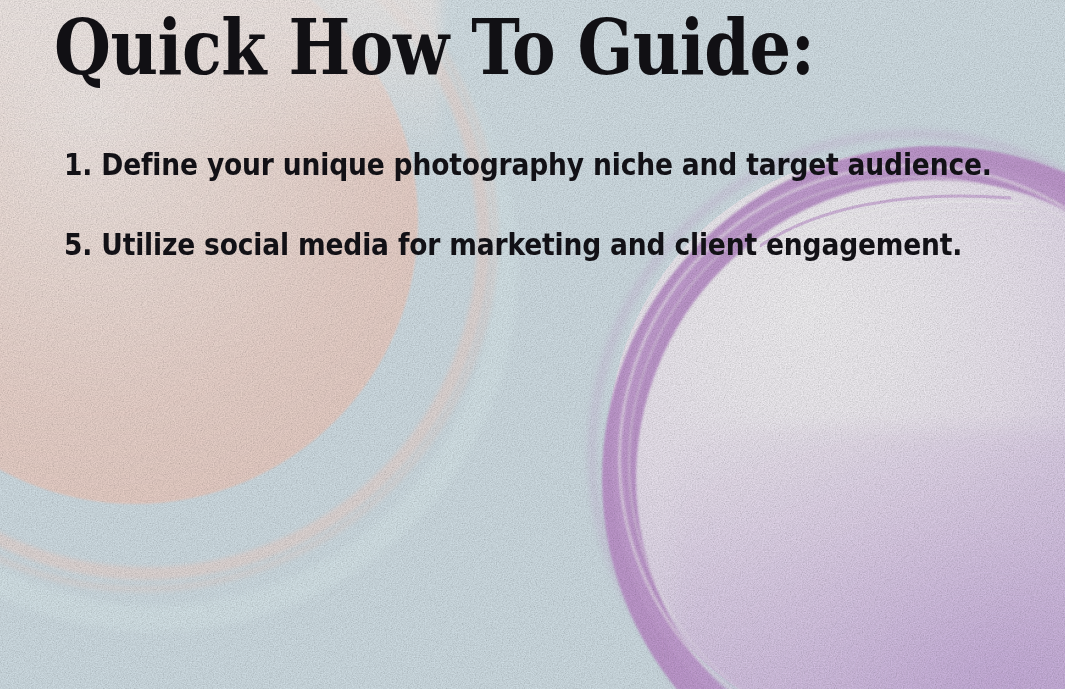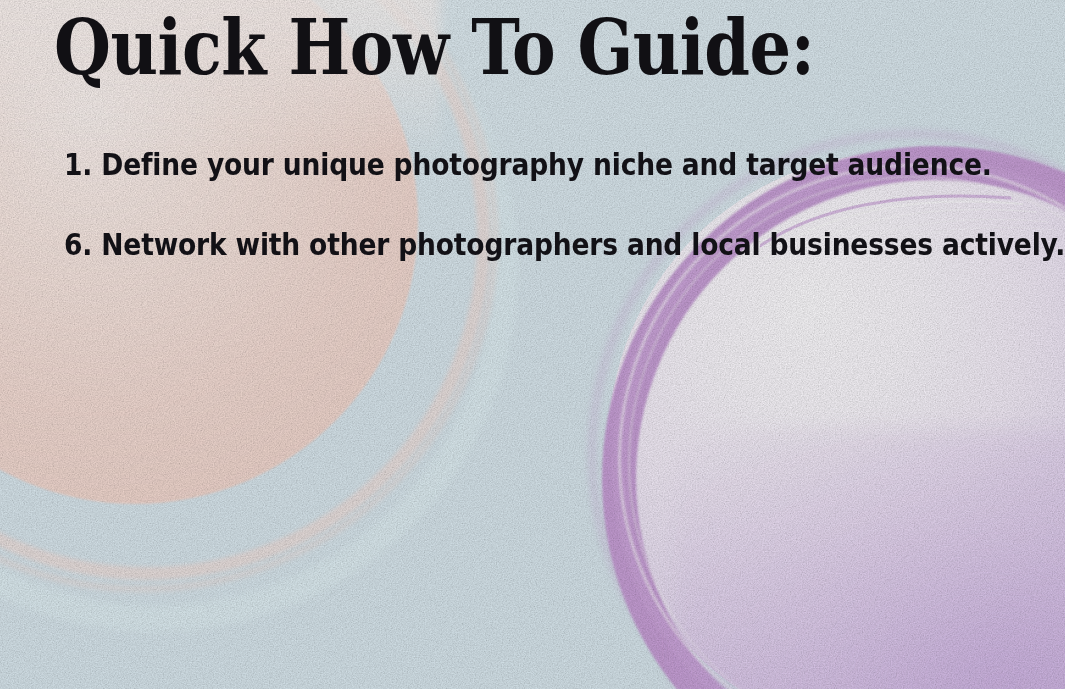--- a/index.html
+++ b/index.html
@@ -301,18 +301,18 @@
 
   <div id="content">
 
     <h1 id="page-title">Quick How To Guide:</h1>
 
     <ul id="steps-list">
       <li class="step-item">
         <span class="step-text">1. Define your unique photography niche and target audience.</span>
       </li>
       <li class="step-item">
-        <span class="step-text">6. Network with other photographers and local businesses actively.</span>
+        <span class="step-text">5. Utilize social media for marketing and client engagement.</span>
       </li>
     </ul>
 
   </div>
 </div>
 
 </body></html>

